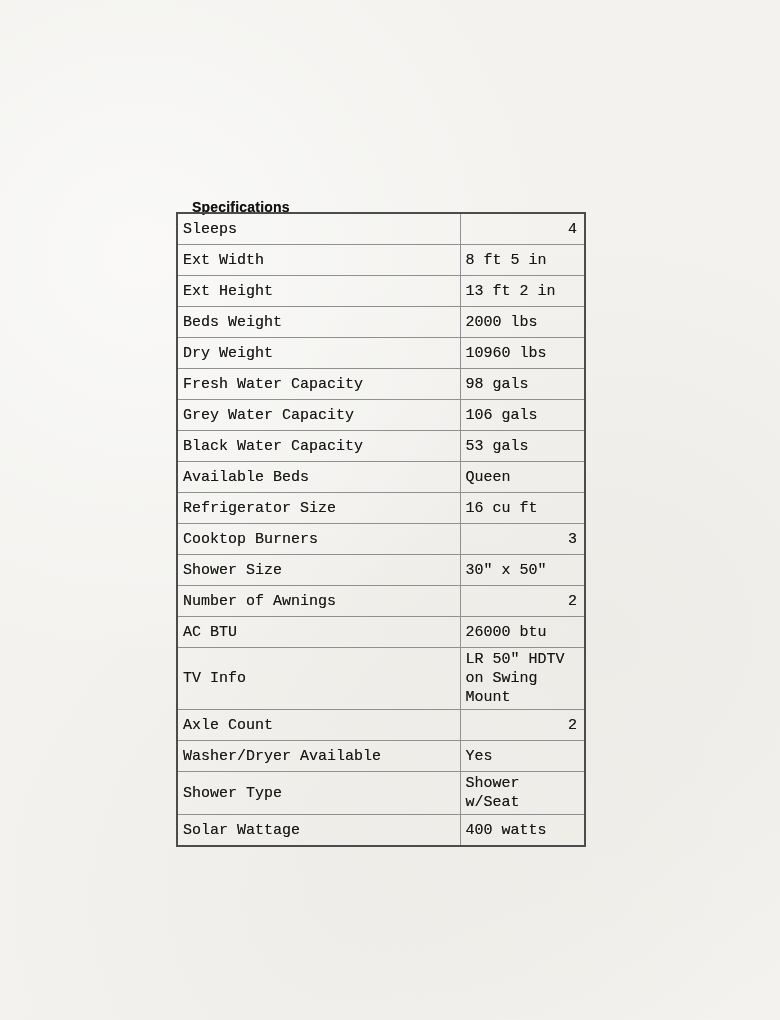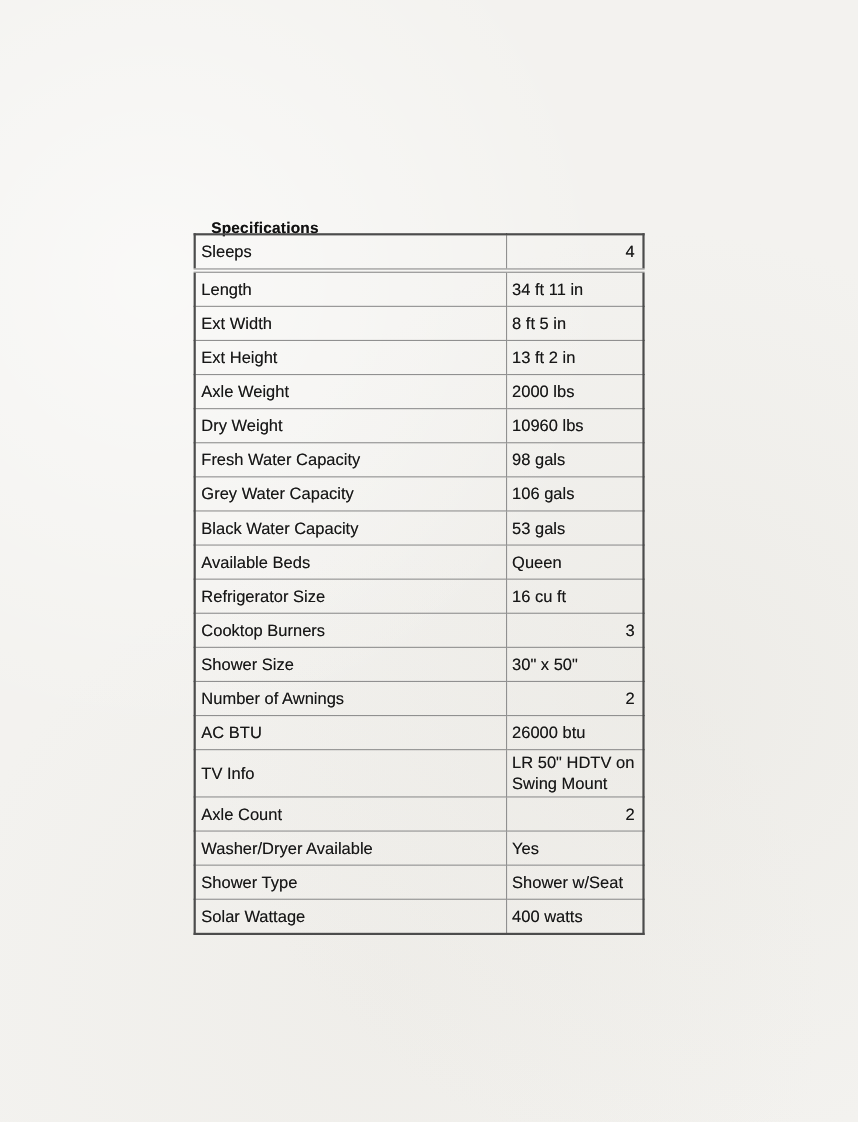--- a/index.html
+++ b/index.html
@@ -49,20 +49,21 @@
     border: 1px solid #909090;
     border-left-color: #7d7d7d;
     font-size: 15px;
     line-height: 19px;
     height: 26px;
     padding: 2px 6px 2px 5px;
     vertical-align: middle;
     color: #171717;
     text-shadow: 0 0 0.55px rgba(20,20,20,0.55);
     overflow: hidden;
+    font-family: Liberation Mono, monospace;
   }
   table.spec-table td.label-cell {
     border-left: none;
   }
   table.spec-table td.value-cell {
     text-align: left;
     border-right: none;
   }
   table.spec-table td.value-cell.numeric {
     text-align: right;
@@ -82,34 +83,30 @@
   <table class="spec-table">
     <colgroup>
       <col class="label-col">
       <col class="value-col">
     </colgroup>
     <tbody>
         <tr>
           <td class="label-cell">Sleeps</td>
           <td class="value-cell numeric">4</td>
         </tr>
-        <tr class="section-start">
-          <td class="label-cell">Length</td>
-          <td class="value-cell">34 ft 11 in</td>
-        </tr>
         <tr>
           <td class="label-cell">Ext Width</td>
           <td class="value-cell">8 ft 5 in</td>
         </tr>
         <tr>
           <td class="label-cell">Ext Height</td>
           <td class="value-cell">13 ft 2 in</td>
         </tr>
         <tr>
-          <td class="label-cell">Axle Weight</td>
+          <td class="label-cell">Beds Weight</td>
           <td class="value-cell">2000 lbs</td>
         </tr>
         <tr>
           <td class="label-cell">Dry Weight</td>
           <td class="value-cell">10960 lbs</td>
         </tr>
         <tr>
           <td class="label-cell">Fresh Water Capacity</td>
           <td class="value-cell">98 gals</td>
         </tr>

